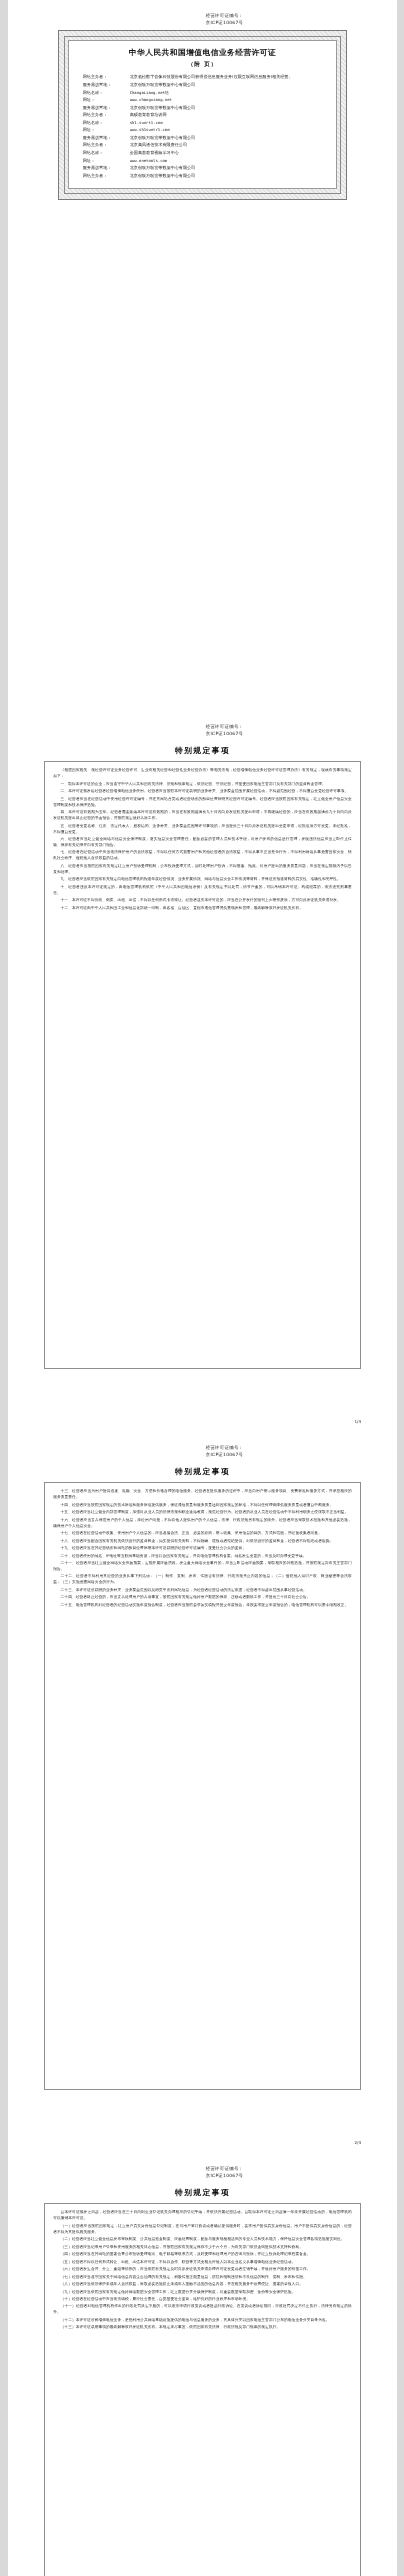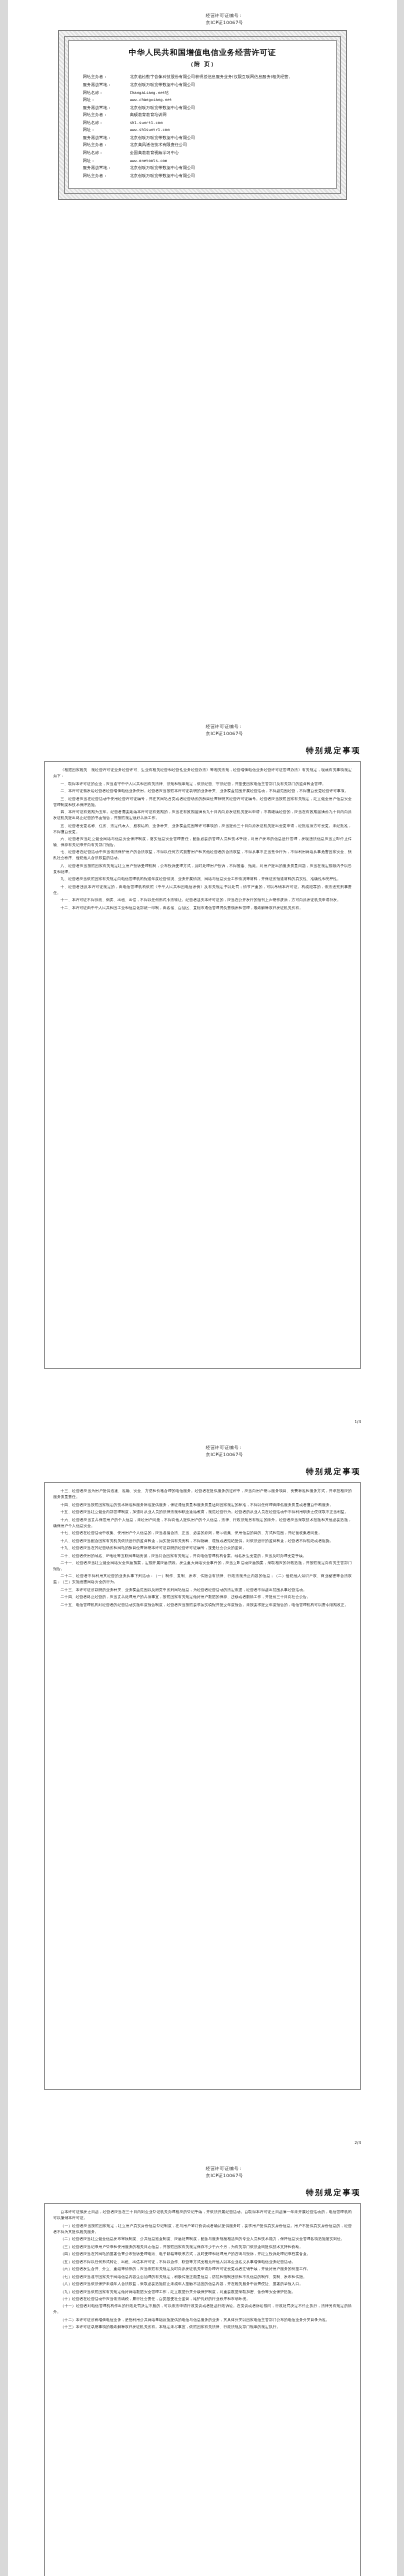--- a/index.html
+++ b/index.html
@@ -106,21 +106,21 @@
   }
   .cert-row .v {
     flex: 1;
     white-space: nowrap;
     overflow: hidden;
   }
   .cert-row.latin .v { font-family: "DejaVu Sans Mono", "Liberation Mono", monospace; font-size: 3.9px; }
 
   
   .sp-title {
-    text-align: right;
+    text-align: center;
     font-family: "DejaVu Serif", "Liberation Serif", serif;
     font-size: 7.7px;
     font-weight: bold;
     letter-spacing: 1.5px;
     color: #111;
     margin-top: 8.2px;
     margin-bottom: 5.2px;
   }
   .sp-box {
     border: 0.5px solid #8d8d8d;

